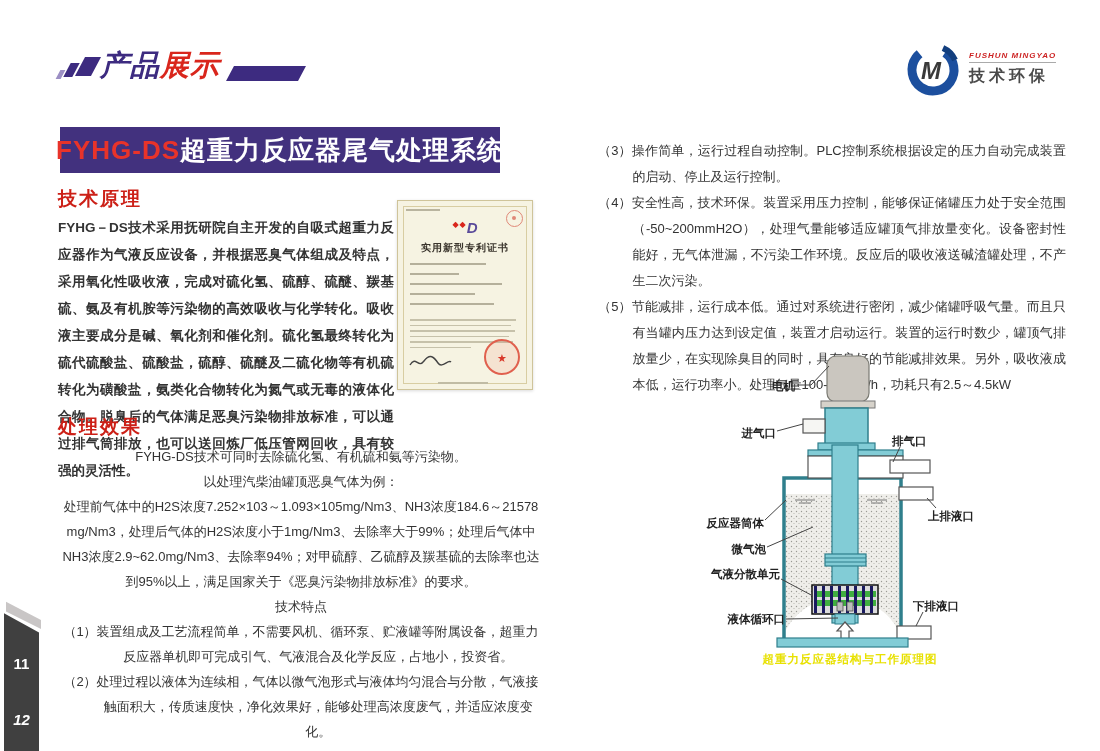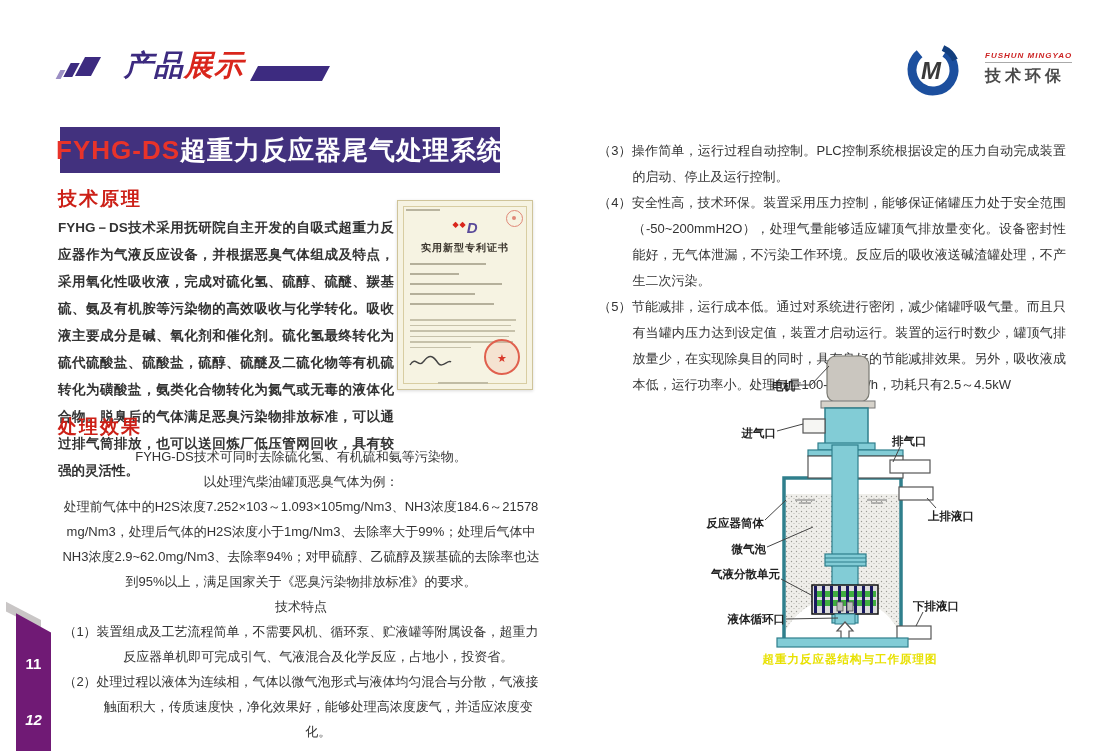--- a/index.html
+++ b/index.html
@@ -6,27 +6,27 @@
   body { font-family: "Liberation Sans", "DejaVu Sans", sans-serif; background:#fff; }
   .page { position:relative; width:1100px; height:751px; background:#ffffff; overflow:hidden; }
 
   
   .logo-block { position:absolute; left:58px; top:44px; height:44px; display:flex; align-items:center; }
   .logo-deco { display:inline-block; background:#3d2b80; transform:skewX(-28deg); margin-right:4px; }
   .d1 { width:5px; height:9px; background:#9c8fc4; margin-top:16px; }
   .d2 { width:9px; height:14px; margin-top:8px; }
   .d3 { width:16px; height:19px; }
   .logo-text { font-size:29px; font-weight:900; font-style:italic; letter-spacing:1px; white-space:nowrap; }
-  .logo-text .t1 { color:#3d2b80;margin-left:24px; }
+  .logo-text .t1 { color:#3d2b80; }
   .logo-text .t2 { color:#d9261c; }
   .logo-bar-end { display:inline-block; width:72px; height:15px; background:#3d2b80; transform:skewX(-28deg); margin-left:10px; margin-top:14px; }
 
   
   .brand { position:absolute; left:903px; top:40px; display:flex; align-items:center; }
-  .brand-texts { margin-left:18px; }
+  .brand-texts { margin-left:2px; }
   .brand-en { font-size:8px; font-weight:bold; font-style:italic; color:#cc2222; letter-spacing:1px; border-bottom:1px solid #aaa; padding-bottom:2px; }
   .brand-cn { font-size:16px; font-weight:bold; color:#4a4a4a; letter-spacing:4px; margin-top:3px; }
 
   
   .banner { position:absolute; left:60px; top:127px; width:440px; height:46px; background:#42317e; display:flex; align-items:center; justify-content:center; white-space:nowrap; }
   .banner .code { color:#e8332a; font-weight:bold; font-size:26px; letter-spacing:1px; }
   .banner .rest { color:#ffffff; font-weight:bold; font-size:26px; letter-spacing:1px; }
 
   
   .sec-head { position:absolute; color:#cc2017; font-weight:bold; font-size:19px; letter-spacing:2px; font-family:"Liberation Serif","DejaVu Serif",serif; }
@@ -56,21 +56,21 @@
   .cert-sig { position:absolute; left:10px; bottom:18px; }
   .cert-footline { position:absolute; left:40px; bottom:5px; width:50px; height:2px; background:#c0bba4; }
 
   
   .diagram { position:absolute; left:645px; top:350px; width:350px; height:302px; }
   .diagram text { font-weight:bold; fill:#222; font-size:11.5px; font-family:"Liberation Sans","DejaVu Sans",sans-serif; }
   .diag-caption { position:absolute; left:700px; top:652px; width:300px; text-align:center; color:#e8e100; font-weight:bold; font-size:11.5px; letter-spacing:1px; }
 
   
   .tab-gray { position:absolute; left:6px; top:597px; width:35px; height:32px; background:#c9c6c6; clip-path:polygon(0 15%, 100% 72%, 100% 100%, 0 45%); }
-  .tab-purple { position:absolute; left:16px; top:603px; width:35px; height:148px; background:#701a75; clip-path:polygon(0 7%, 100% 20%, 100% 100%, 0 100%); }
+  .tab-purple { position:absolute; left:4px; top:603px; width:35px; height:148px; background:#404040; clip-path:polygon(0 7%, 100% 20%, 100% 100%, 0 100%); }
   .tab-purple span { position:absolute; left:0; width:100%; text-align:center; color:#fff; font-weight:bold; font-size:15px; }
   .pn1 { top:52px; } .pn2 { top:108px;font-style:italic; }
 </style>
 </head>
 <body>
 
 <div class="page">
 
   <div class="logo-block">
     <span class="logo-deco d1"></span>

